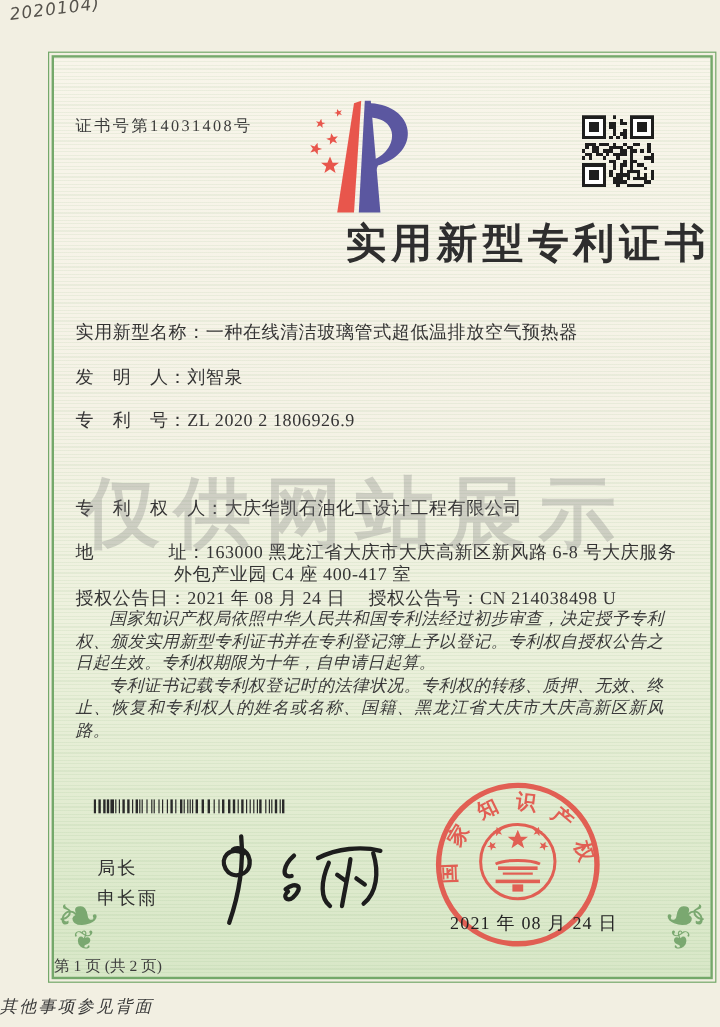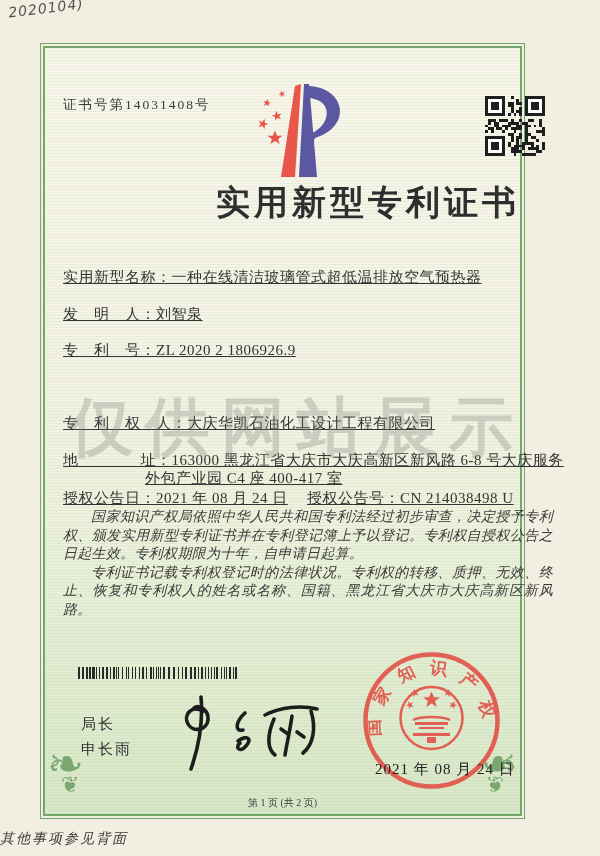--- a/index.html
+++ b/index.html
@@ -10,37 +10,37 @@
     color:#333;
   }
   .handwriting{
     position:absolute;left:8px;top:0px;
     font-family:"DejaVu Sans",sans-serif;font-style:italic;
     font-size:14px;color:#55524c;transform:rotate(-7deg);
     letter-spacing:1px;
   }
   
   .cert{
-    position:absolute;left:40px;top:43px;width:485px;height:776px;
+    position:absolute;left:40px;top:43px;width:557px;height:776px;
     border:1px solid #74a86a;padding:12px;box-sizing:border-box;
   }
   .cert-inner{
     position:absolute;left:2px;top:2px;right:2px;bottom:2px;
     border:2px solid #74a86a;
     background:
       repeating-linear-gradient(0deg, rgba(120,170,110,0.10) 0 1px, rgba(255,255,255,0) 1px 3px),
       linear-gradient(180deg,#f8f5ea 0%,#f5f2e6 38%,#edf1dd 62%,#e0ebcf 85%,#d8e7c7 100%);
   }
   .abs{position:absolute;}
   .cert-number{left:18px;top:48px;font-size:13.5px;letter-spacing:2px;color:#3c3c3c;z-index:2;}
   .title{
     left:0;right:0;top:132px;text-align:right;
     font-size:34px;font-weight:bold;letter-spacing:4px;color:#2e2e2e;z-index:2;
   }
-  .field{left:18px;font-size:15px;color:#343434;letter-spacing:0.5px;z-index:2;white-space:nowrap;text-decoration:underline;}
+  .field{left:18px;font-size:15px;color:#343434;letter-spacing:0.5px;z-index:2;white-space:nowrap;}
   .paras{left:18px;top:460px;width:490px;z-index:2;}
   .paras p{
     margin:0;font-size:14px;line-height:18.5px;text-indent:2em;
     font-style:italic;color:#3a3a3a;text-align:justify;letter-spacing:0.3px;
   }
   .watermark{
     left:24px;top:336px;z-index:5;pointer-events:none;white-space:nowrap;
     font-size:64px;font-weight:bold;letter-spacing:12px;
     color:rgba(125,125,125,0.30);
     font-family:Liberation Serif, serif;
@@ -49,21 +49,21 @@
     left:36px;top:663px;z-index:2;
     font-family:"Liberation Sans","DejaVu Sans",sans-serif;
     font-size:15px;line-height:25px;color:#2f2f2f;letter-spacing:2px;
   }
   .sig{left:126px;top:645px;z-index:4;}
   .sealwrap{left:314px;top:600px;z-index:6;opacity:0.92;}
   .seal-date{left:330px;top:712px;z-index:7;font-size:15px;color:#222;letter-spacing:1px;}
   .barcode{left:33px;top:617px;z-index:2;}
   .qr{left:440px;top:48px;z-index:2;}
   .logo{left:208px;top:26px;z-index:2;}
-  .page-num{left:0;right:0;top:748px;text-align:center;font-size:10px;color:#3c3c3c;z-index:2;}
+  .page-num{left:0;right:0;top:748px;text-align:left;font-size:13px;color:#3c3c3c;z-index:2;}
   .back-note{
     position:absolute;left:0;right:0;top:830px;
     font-size:14px;font-style:italic;color:#3a3a3a;letter-spacing:2px;
   }
   .ornament{z-index:3;color:#7aa870;font-family:"DejaVu Sans",sans-serif;line-height:1;}
   .ornament .big{font-size:44px;display:block;}
   .ornament .small{font-size:22px;display:block;margin-top:-12px;margin-left:14px;}
   .orn-left{left:2px;top:694px;}
   .orn-right{right:2px;top:694px;transform:scaleX(-1);}
 </style>

